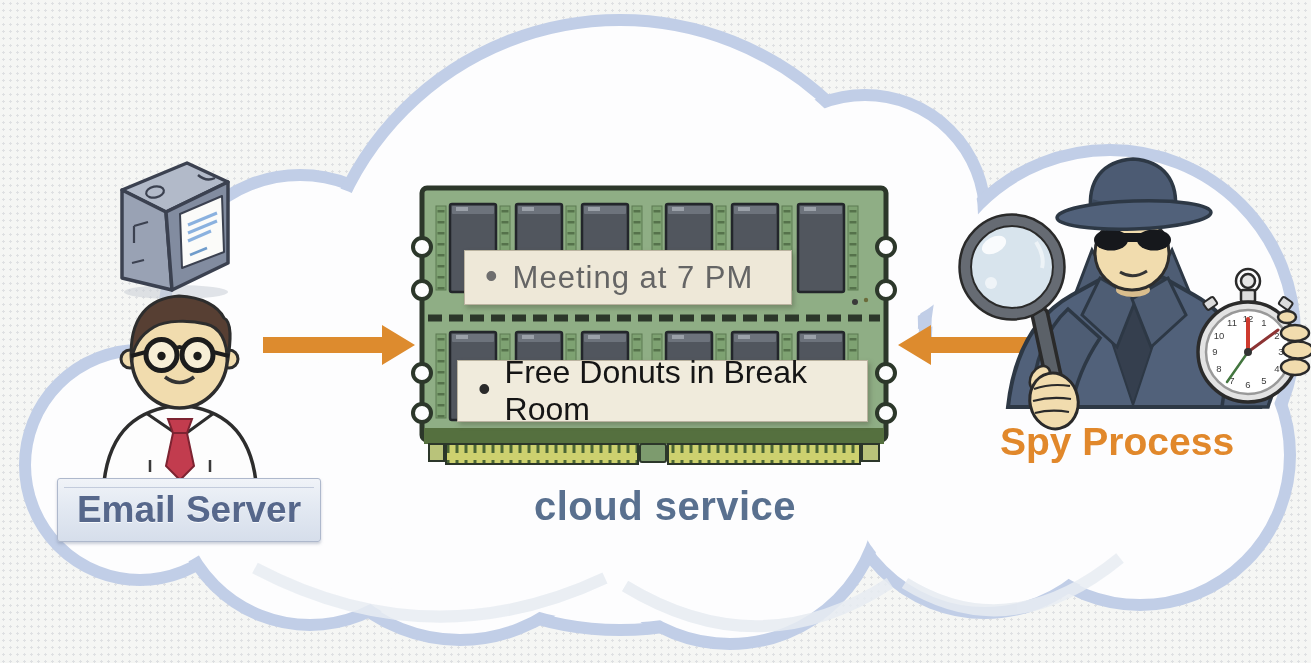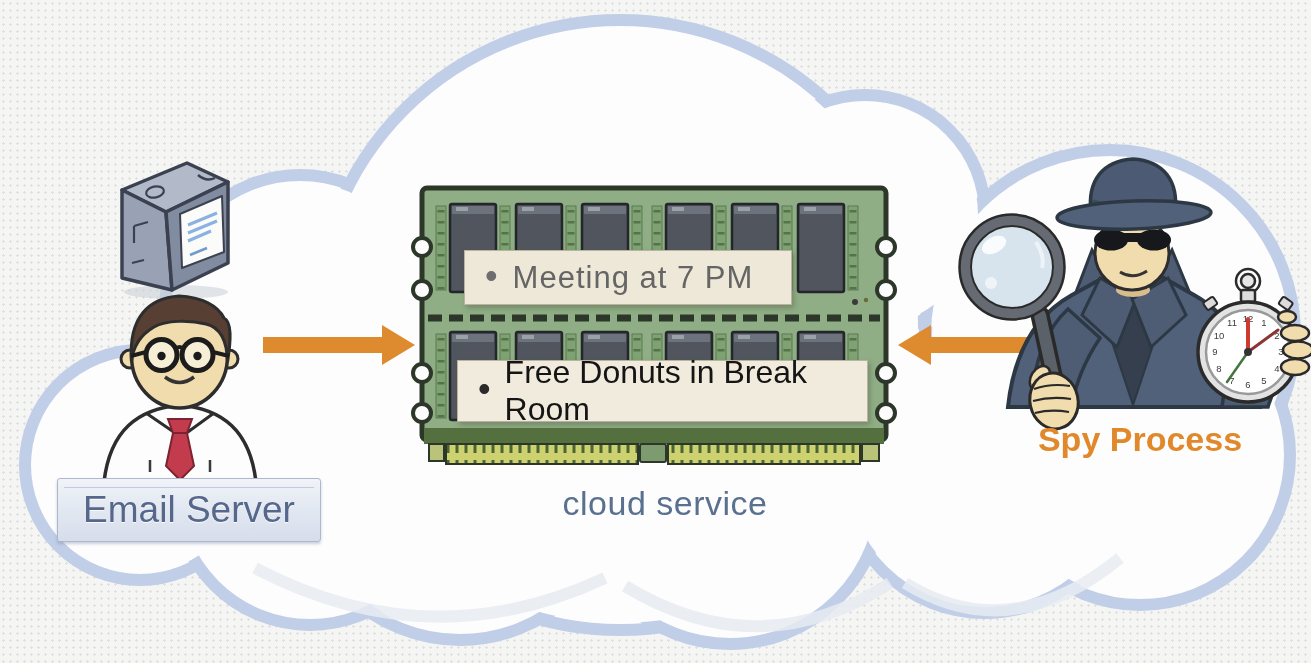--- a/index.html
+++ b/index.html
@@ -24,39 +24,39 @@
     box-shadow:2px 3px 5px rgba(70,70,55,.35);
     padding-left:20px;gap:14px;
   }
   .note .bullet{font-size:36px;line-height:0;position:relative;top:-2px;}
   .note1{left:464px;top:250px;width:328px;height:55px;color:#656565;font-size:31px;letter-spacing:1px;}
   .note2{left:457px;top:360px;width:411px;height:62px;color:#151515;font-size:32px;background:#f0ebdc;}
   .note1 .bullet{color:#6e6e6e;}
   .note2 .bullet{color:#2a2a2a;}
   .cloud-label{
     left:455px;top:484px;width:420px;
-    text-align:center;font-size:34px;font-weight:normal;color:#59708f;
+    text-align:center;font-size:40px;font-weight:bold;color:#59708f;
     letter-spacing:0.5px;
   }
   .email-label{
     left:57px;top:478px;width:264px;height:64px;
     background:linear-gradient(180deg,#f0f3f8 0%,#e3e9f2 45%,#d6deeb 100%);
     border:1px solid #aeb8cc;border-radius:3px;
     box-shadow:0 2px 3px rgba(110,120,145,.35);
     display:flex;align-items:center;justify-content:center;
-    font-size:37px;font-weight:normal;color:#56678b;
+    font-size:37px;font-weight:bold;color:#56678b;
     text-shadow:0 1px 0 rgba(255,255,255,.8);
   }
   .email-label .hairline{
     position:absolute;left:6px;right:6px;top:8px;height:1px;
     background:#c3cbdc;
   }
   .spy-label{
     left:1000px;top:420px;width:280px;
-    text-align:center;font-size:34px;font-weight:bold;color:#e1882b;
+    font-size:39px;font-weight:bold;color:#e1882b;
   }
 </style>
 </head>
 <body>
 
 <div class="canvas">
 
 <svg class="art" width="1311" height="663" viewBox="0 0 1311 663">
   <defs>
     <g id="chip">

